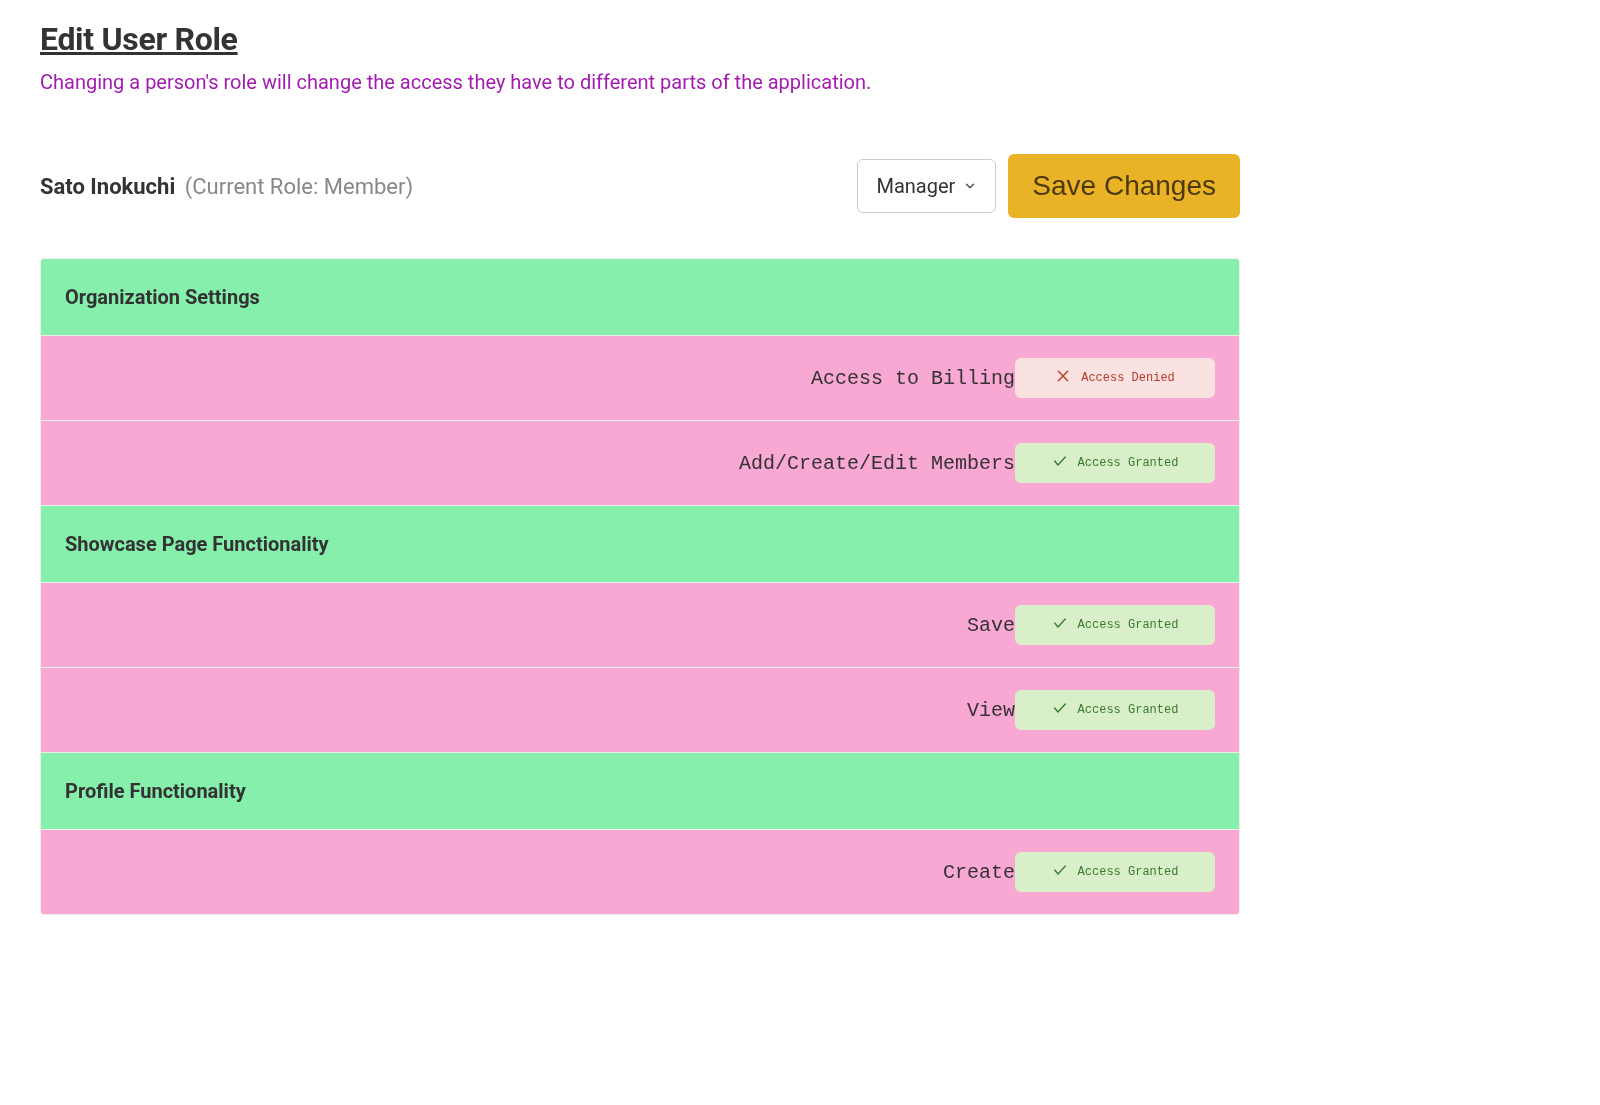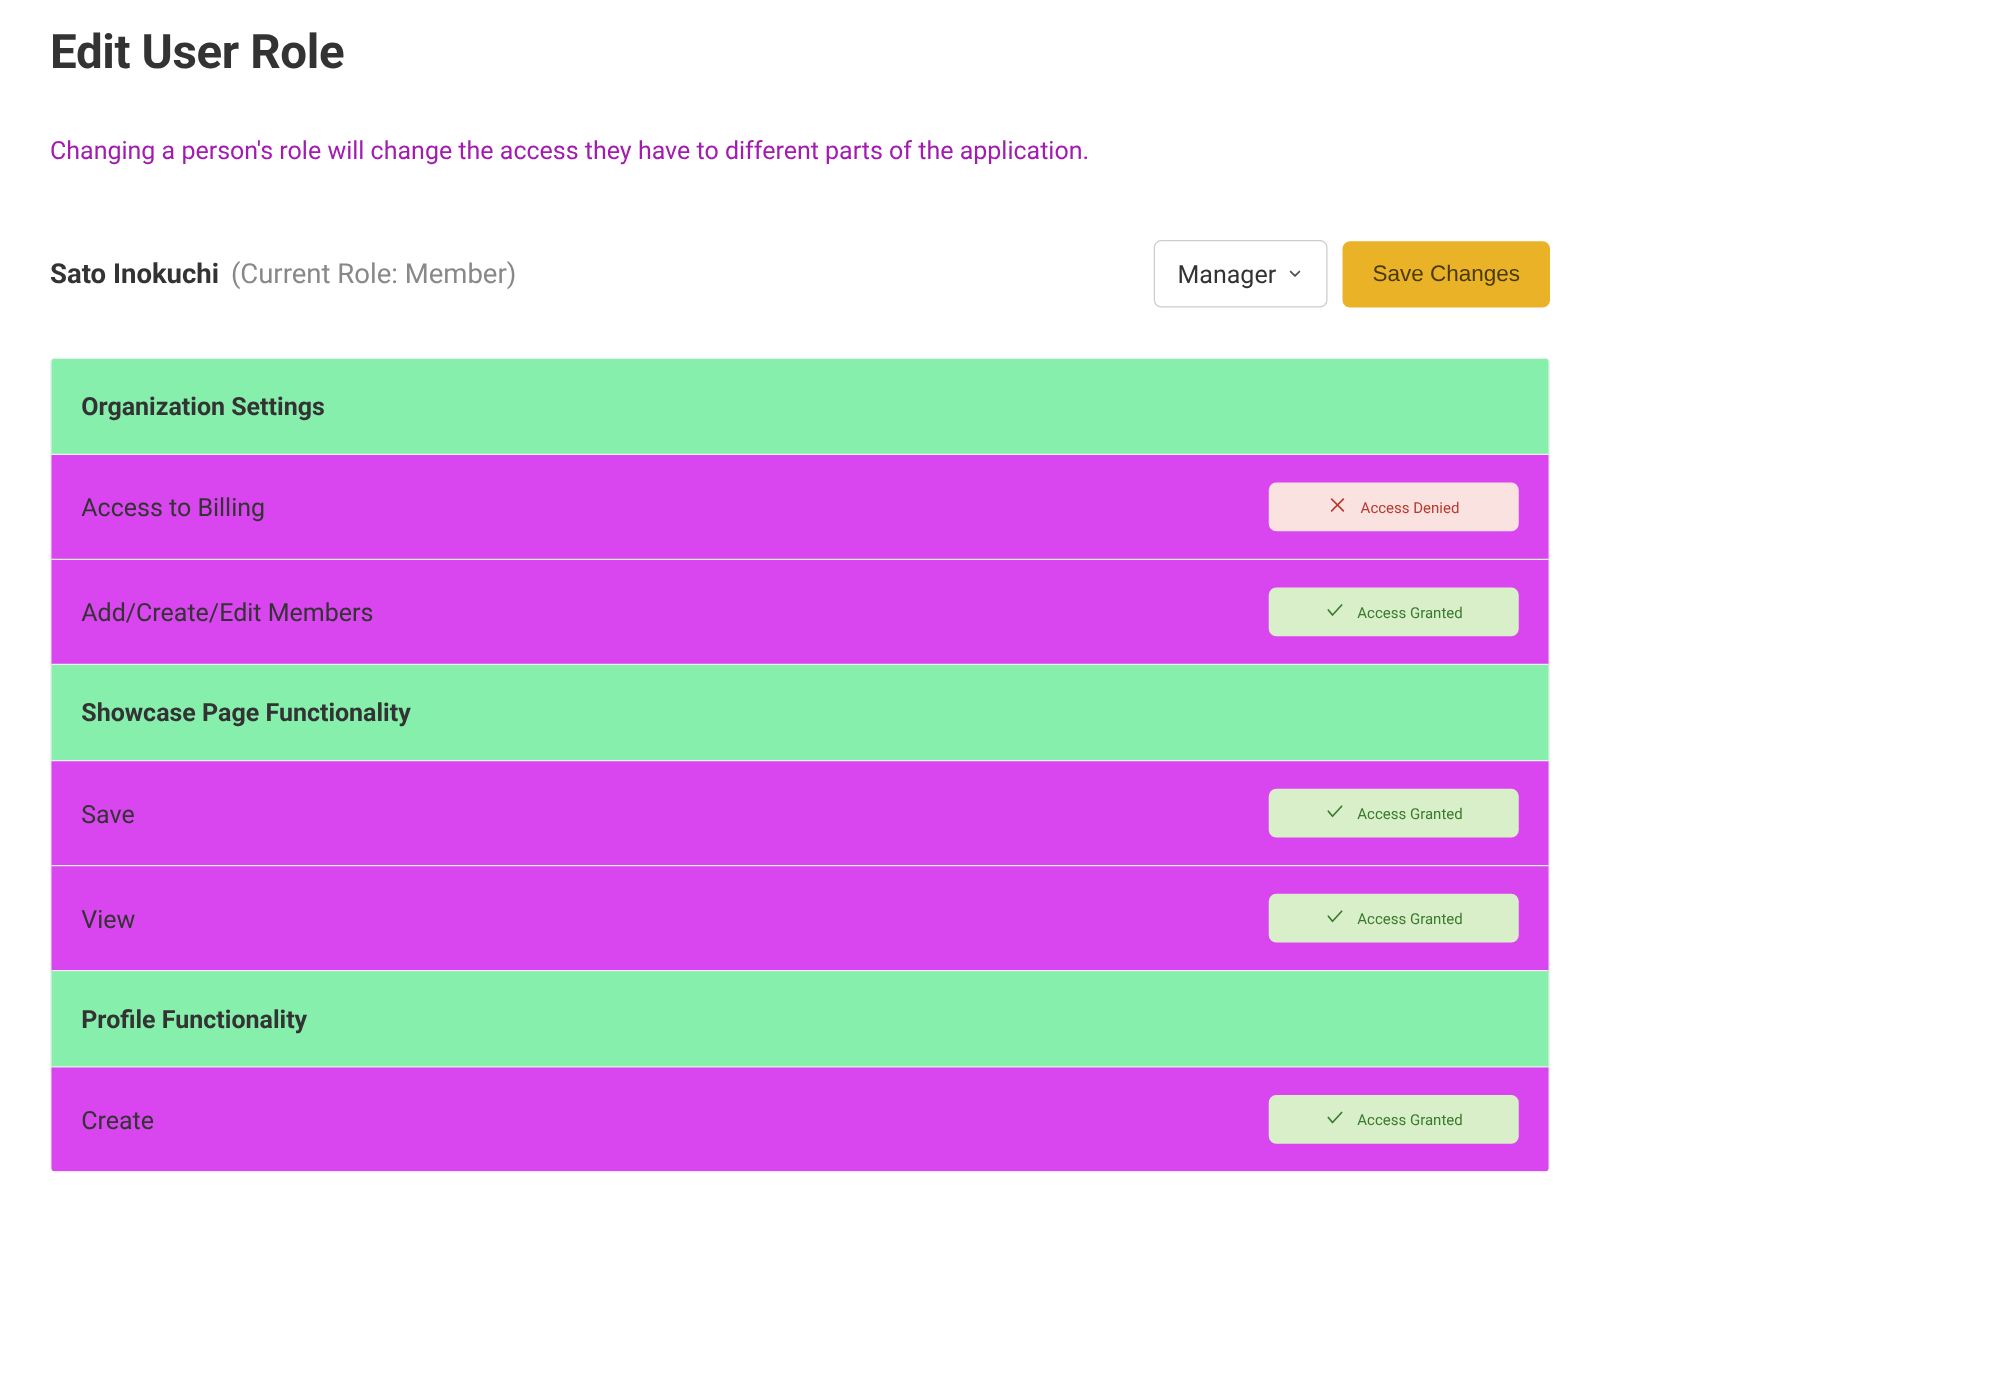--- a/index.html
+++ b/index.html
@@ -10,25 +10,26 @@
     body {
       font-family: -apple-system, BlinkMacSystemFont, "Segoe UI", Roboto, Helvetica, Arial, sans-serif;
       background: #ffffff;
       color: #333;
       padding: 20px 40px;
     }
     .container {
       max-width: 1200px;
     }
     h1 {
-      font-size: 38px;
+      font-size: 32px;
       font-weight: 700;
       color: #333;
-      margin-bottom: 44px;
+      margin-bottom: 12px;
       letter-spacing: -0.3px;
+      text-decoration: underline;
     }
     .description {
       font-size: 20px;
       color: #a21caf;
       margin-bottom: 60px;
     }
     .user-row {
       display: flex;
       align-items: center;
       justify-content: space-between;
@@ -66,44 +67,45 @@
     .chevron-down {
       width: 14px;
       height: 14px;
     }
     .save-btn {
       background: #eab226;
       color: #4a3a0a;
       border: none;
       border-radius: 6px;
       padding: 16px 24px;
-      font-size: 18px;
+      font-size: 28px;
       cursor: pointer;
       font-weight: 400;
     }
     .permissions-table {
       border: 1px solid #eee;
       border-radius: 4px;
       overflow: hidden;
     }
     .section-header {
       background: #86efac;
       padding: 26px 24px;
       font-size: 20px;
       font-weight: 700;
       color: #333;
       border-bottom: 1px solid #eee;
     }
     .permission-row {
       display: flex;
       align-items: center;
-      justify-content: space-between;
+      justify-content: flex-end;
       padding: 22px 24px;
       border-bottom: 1px solid #eee;
-      background: #d946ef;
+      background: #f9a8d4;
+      font-family: Liberation Mono, monospace;
     }
     .permission-row:last-child {
       border-bottom: none;
     }
     .permission-label {
       font-size: 20px;
       color: #333;
     }
     .access-badge {
       display: flex;

